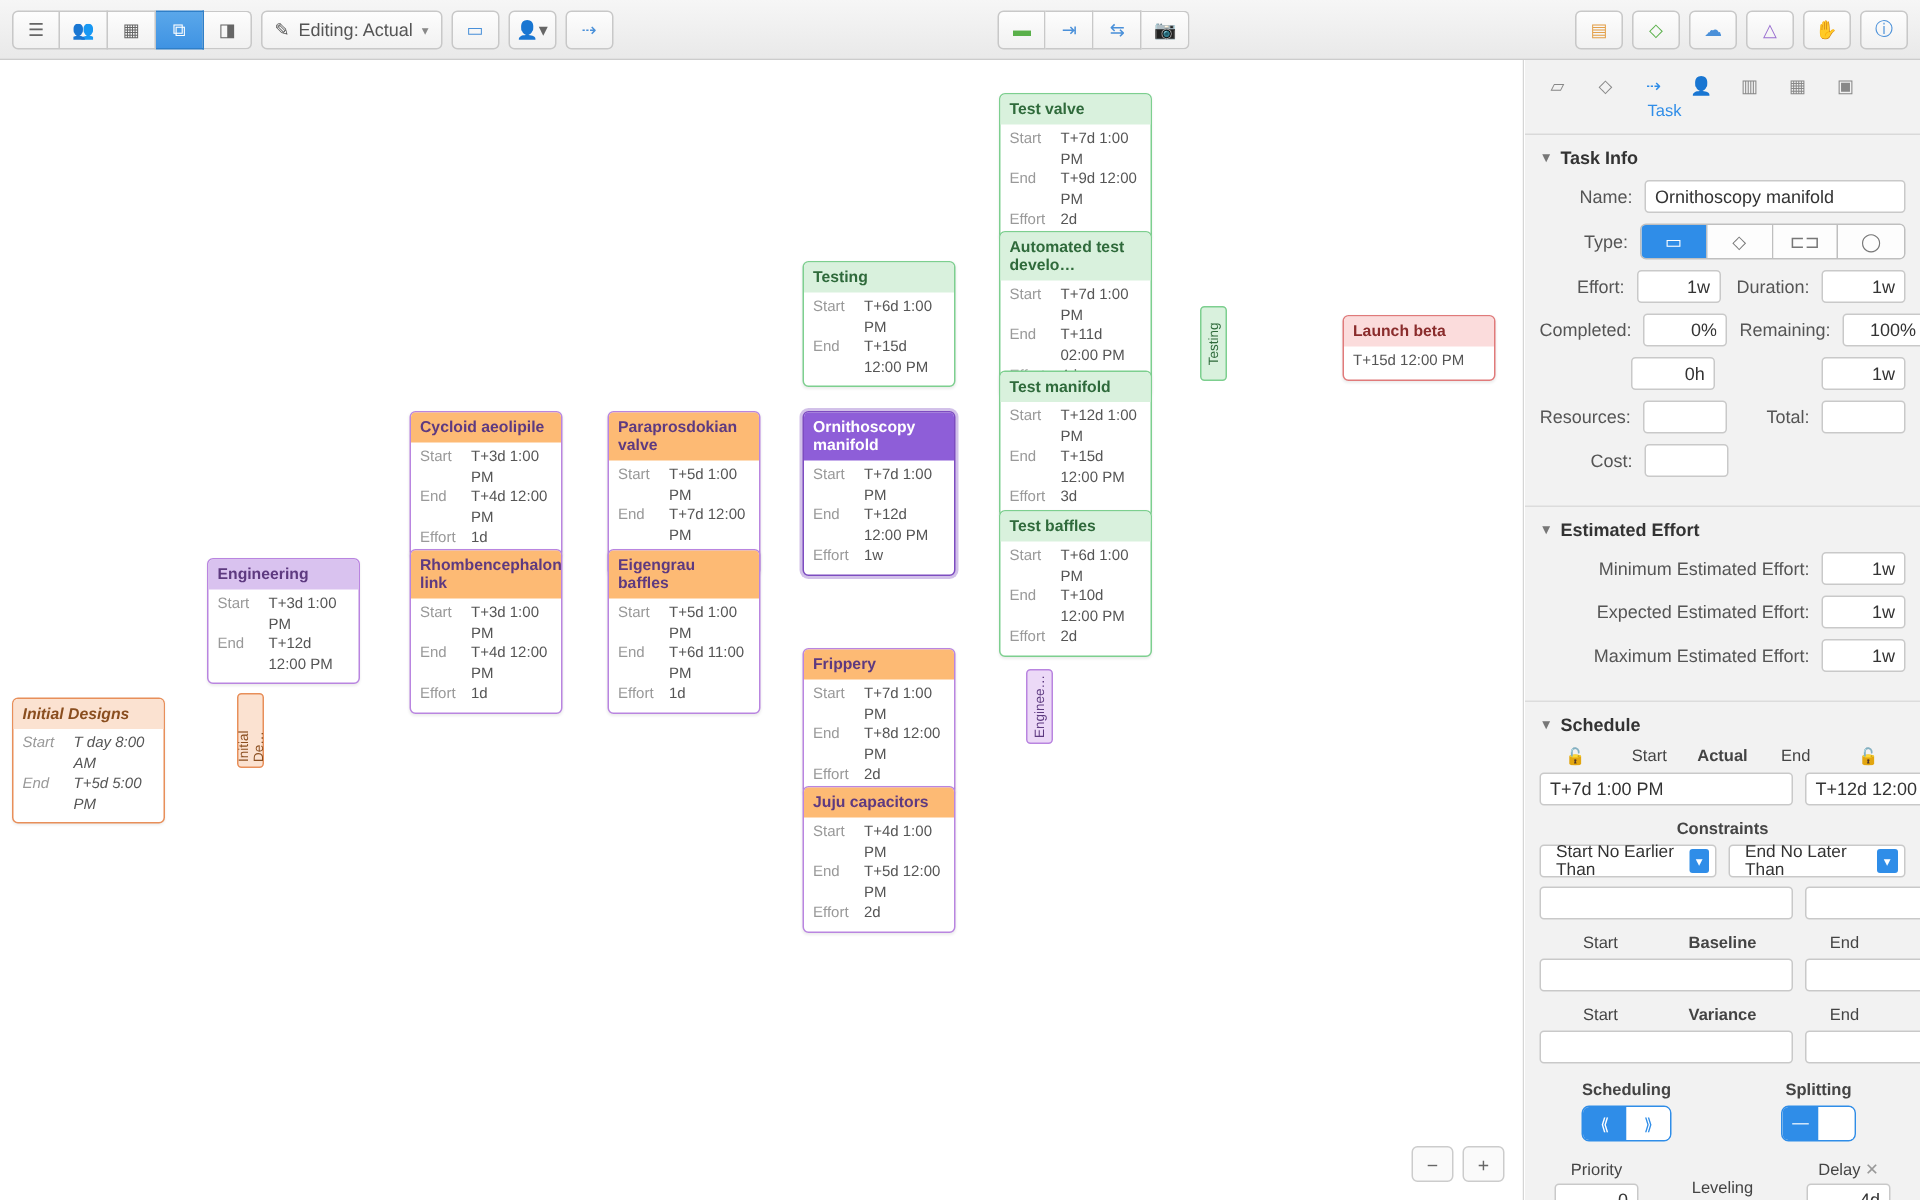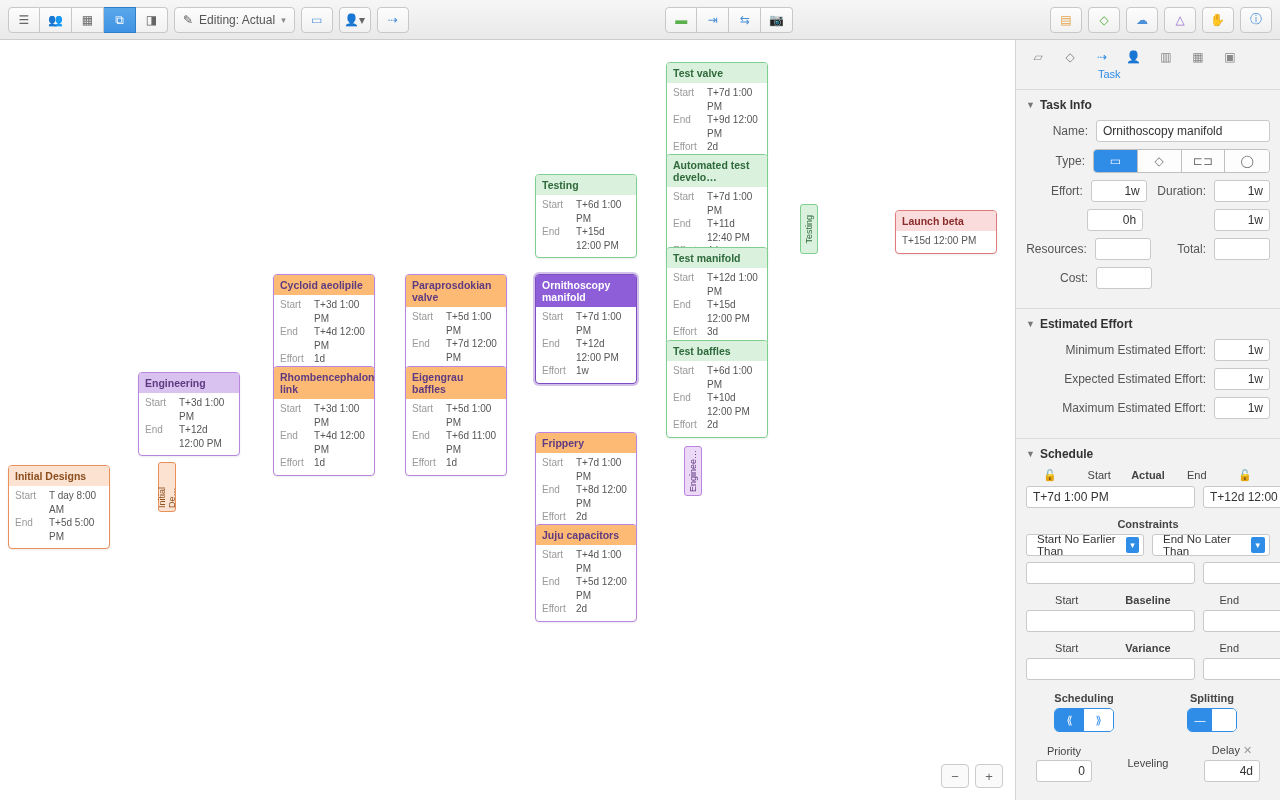--- a/index.html
+++ b/index.html
@@ -22,21 +22,21 @@
 
 .main { display:flex; height:760px; }
 .canvas-wrap { flex:1; position:relative; background:#fff; overflow:hidden; }
 .canvas { position:absolute; inset:0; }
 .node { position:absolute; border:1px solid; border-radius:4px; font-size:10px; background:#fff; box-shadow:0 1px 2px rgba(0,0,0,.08); }
 .node .title { font-weight:600; padding:4px 6px; border-radius:3px 3px 0 0; font-size:10.5px; }
 .node .body { padding:3px 6px 5px; }
 .node .row { display:flex; gap:6px; line-height:1.35; }
 .node .lab { color:#999; width:28px; flex-shrink:0; }
 .node .val { color:#555; }
-.c-orange { border-color:#e88f5a; }
+.c-orange { border-color:#e88f5a;font-style:italic; }
 .c-orange .title { background:#fbe2d1; color:#8a4e1f; }
 .c-purple { border-color:#b985e0; }
 .c-purple .title { background:#fdba74; color:#5e3a80; }
 .c-purple.sel { border-color:#7d4cc0; box-shadow:0 0 0 2px rgba(125,76,192,.35); }
 .c-purple.sel .title { background:#8e5ed8; color:#fff; }
 .c-purple.strong .title{ background:#d9c2ef; }
 .c-green { border-color:#7dcf8f; }
 .c-green .title { background:#d9f1dd; color:#2f6a3b; }
 .c-red { border-color:#e07a7a; }
 .c-red .title { background:#fbdcdc; color:#8a2c2c; }
@@ -341,21 +341,21 @@
       </div>
       <div class="node c-green" style="left:666px;top:114px;width:102px">
         <div class="title">Automated test develo…</div>
           <div class="body">
         <div class="row">
               <span class="lab">Start</span>
               <span class="val">T+7d 1:00 PM</span>
             </div>
         <div class="row">
               <span class="lab">End</span>
-              <span class="val">T+11d 12:40 PM</span>
+              <span class="val">T+11d 02:00 PM</span>
             </div>
         <div class="row">
               <span class="lab">Effort</span>
               <span class="val">4d</span>
             </div>
           </div>
       </div>
       <div class="node c-green" style="left:666px;top:207px;width:102px">
         <div class="title">Test manifold</div>
           <div class="body">
@@ -442,20 +442,26 @@
           <div class="s">◯</div>
         </div>
       </div>
       <div class="frow">
         <span class="flab">Effort:</span>
           <input class="inp w60" value="1w" style="">
         <span class="flab" style="width:56px">Duration:</span>
           <input class="inp w60" value="1w" style="">
       </div>
       <div class="frow">
+        <span class="flab">Completed:</span>
+          <input class="inp w60" value="0%" style="">
+        <span class="flab" style="width:64px">Remaining:</span>
+          <input class="inp w60" value="100%" style="">
+      </div>
+      <div class="frow">
         <span class="flab"></span>
           <input class="inp w60" value="0h" style="">
         <span class="flab" style="width:64px"></span>
           <input class="inp w60" value="1w" style="">
       </div>
       <div class="frow">
         <span class="flab">Resources:</span>
           <input class="inp w60" style="">
         <span class="flab" style="width:48px">Total:</span>
           <input class="inp w60" style="">

